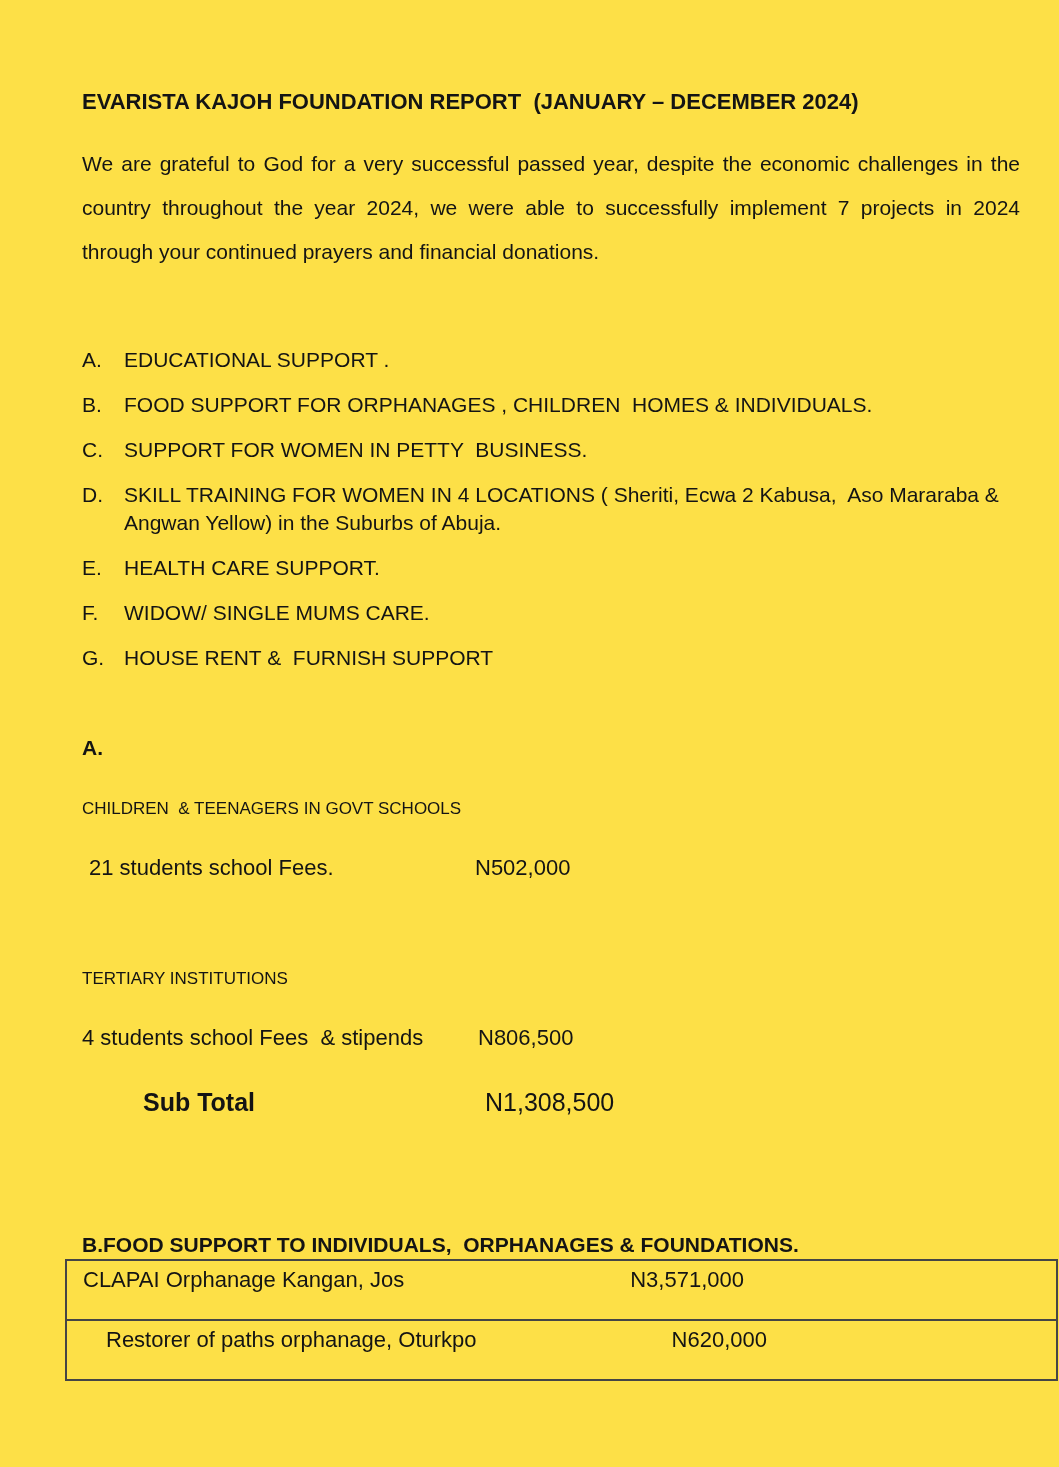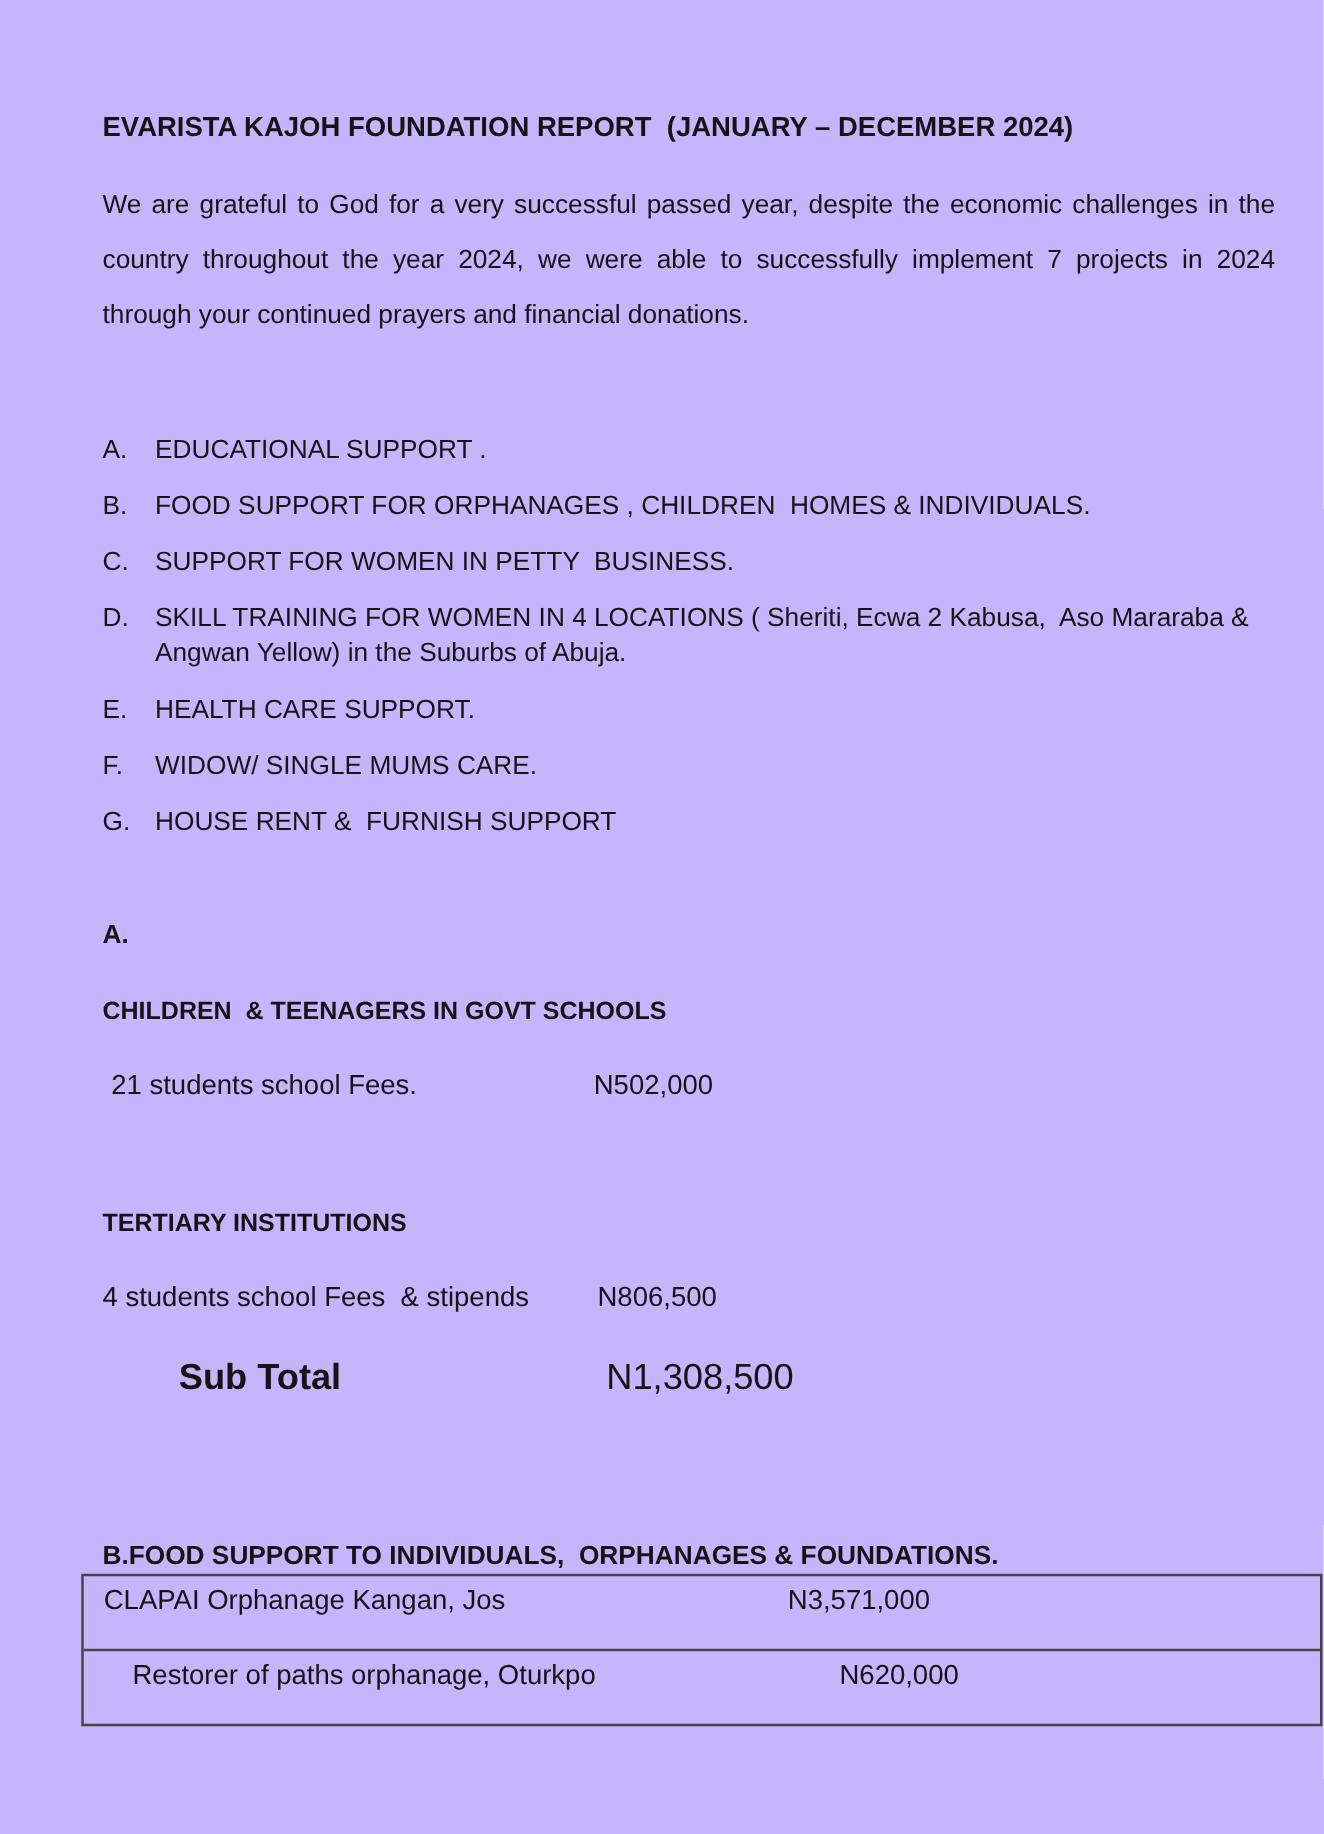--- a/index.html
+++ b/index.html
@@ -5,21 +5,21 @@
   html, body {
     margin: 0;
     padding: 0;
     background: #ffffff;
   }
   .page {
     position: relative;
     width: 1059px;
     height: 1467px;
     box-sizing: border-box;
-    background: #c4b5fd;
+    background: #fde047;
     color: #141414;
     font-family: "Liberation Sans", "DejaVu Sans", sans-serif;
     padding: 88px 39px 0 82px;
     overflow: hidden;
   }
   .pre { white-space: pre-wrap; }
 
   .report-title {
     font-size: 22px;
     font-weight: bold;
@@ -55,22 +55,22 @@
     display: flex;
     margin-top: 62px;
     font-size: 21px;
     font-weight: bold;
     line-height: 28px;
   }
   .section-heading .letter { flex: 0 0 51px; }
 
   .sub-heading {
     margin-top: 36px;
-    font-size: 20px;
-    font-weight: bold;
+    font-size: 17px;
+    font-weight: normal;
     line-height: 22px;
     white-space: pre-wrap;
   }
   .sub-heading.tertiary { margin-top: 86px; }
 
   .fee-line {
     display: flex;
     margin-top: 34px;
     font-size: 22px;
     line-height: 28px;
@@ -78,21 +78,21 @@
   .fee-line .fee-label { white-space: pre-wrap; }
   .fee-line.govt { padding-left: 7px; }
   .fee-line.govt .fee-label { flex: 0 0 386px; }
   .fee-line.tertiary .fee-label { flex: 0 0 396px; }
   .fee-line .fee-amount { white-space: pre; }
 
   .subtotal-line {
     display: flex;
     margin-top: 36px;
     padding-left: 61px;
-    font-size: 29px;
+    font-size: 25px;
     line-height: 28px;
   }
   .subtotal-line .subtotal-label {
     flex: 0 0 342px;
     font-weight: bold;
   }
 
   .section-b-heading {
     margin-top: 115px;
     font-size: 21px;

